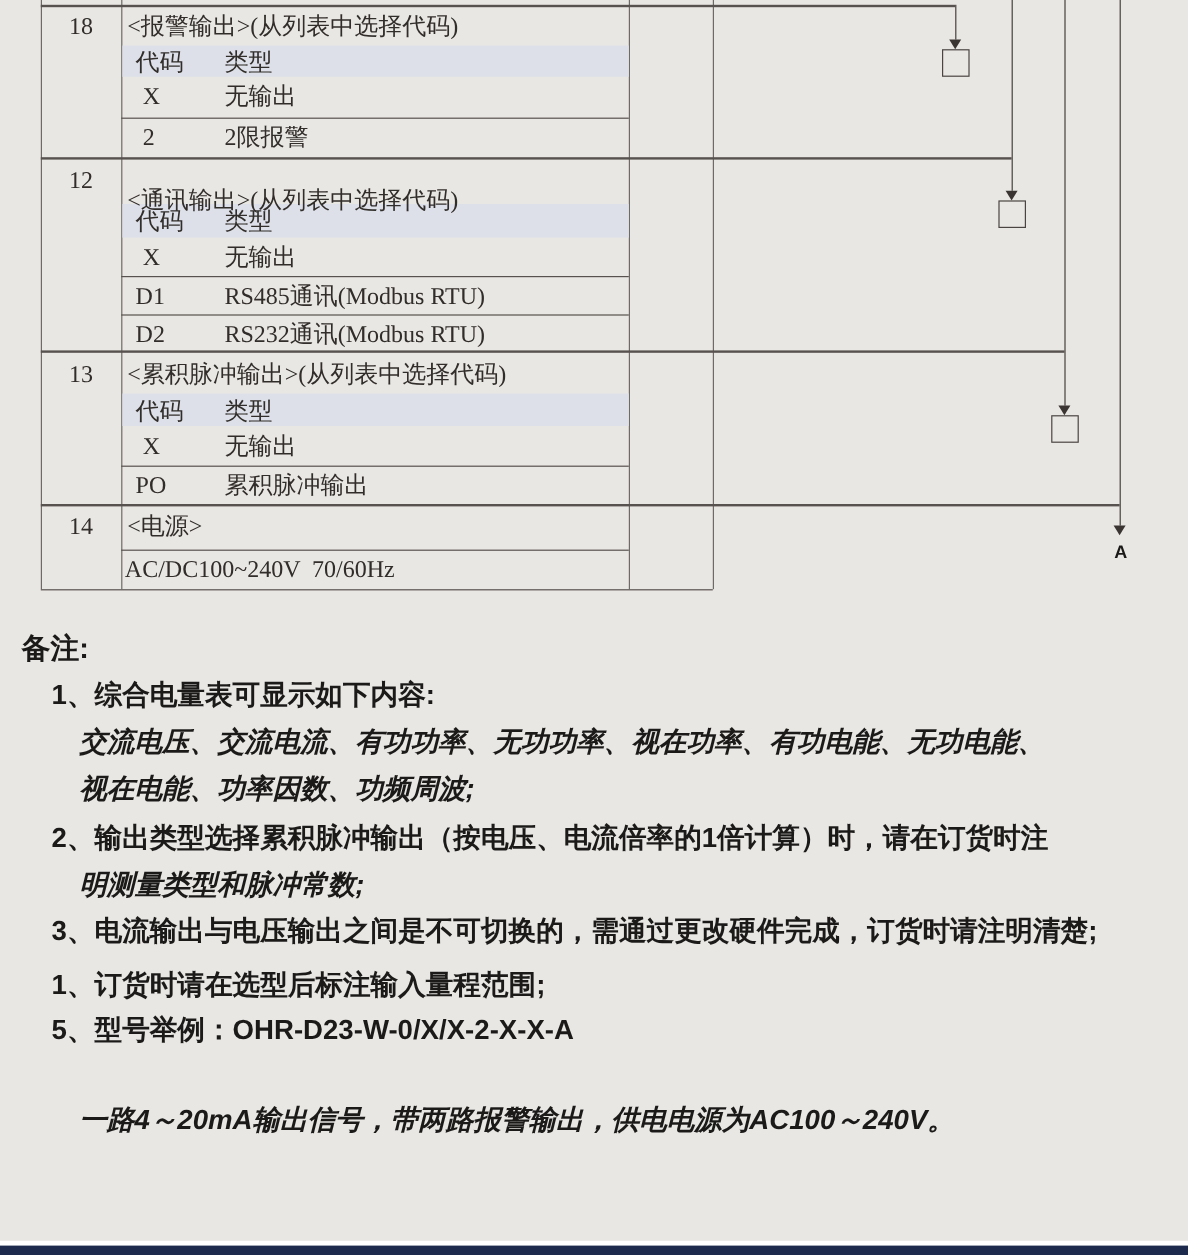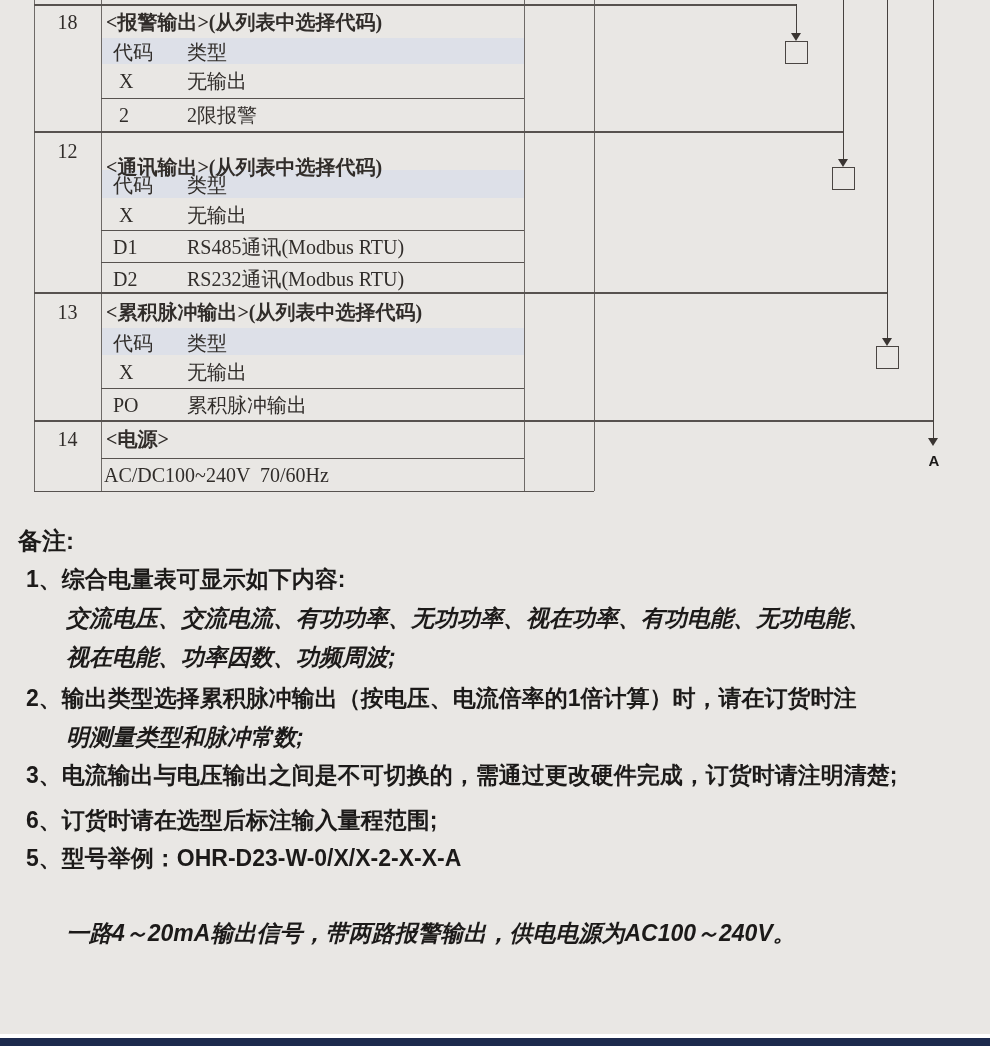--- a/index.html
+++ b/index.html
@@ -16,29 +16,29 @@
   .band{position:absolute;left:102px;width:422px;background:#dde0e8;}
   .leader{position:absolute;width:1px;background:#46413e;}
   .arrow{position:absolute;width:0;height:0;border-left:5px solid transparent;
          border-right:5px solid transparent;border-top:8px solid #3a3532;}
   .sqbox{position:absolute;width:21px;height:21px;border:1px solid #4a4542;background:transparent;}
 
   
   .st{position:absolute;font-family:"Liberation Serif","DejaVu Serif",serif;
       font-size:20px;line-height:24px;color:#312d2a;white-space:pre;}
   .rowno{left:34px;width:67px;text-align:center;}
-  .title{left:106px;font-weight:bold;}
+  .title{left:106px;}
   .code{left:113px;}
   .code1{left:119px;}
   .typ{left:187px;}
 
   
   .note{position:absolute;font-size:23px;line-height:28px;color:#1c1a19;font-weight:600;white-space:pre;}
   .nh{left:18px;font-size:24px;}
-  .ni{left:26px;}
+  .ni{left:43px;}
   .nc{left:66px;font-style:italic;}
 
   .alabel{position:absolute;left:925px;top:452px;width:18px;text-align:center;
           font-size:15px;color:#1b1918;font-weight:600;}
 </style>
 </head>
 <body>
 
 <div class="page">
   <div class="paper"></div>
@@ -113,18 +113,18 @@
   <div class="st title" style="top:427px">&lt;电源&gt;</div>
   <div class="st" style="left:104px;top:463px">AC/DC100~240V  70/60Hz</div>
 
   <div class="note nh" style="top:527px">备注:</div>
   <div class="note ni" style="top:565px">1、综合电量表可显示如下内容:</div>
   <div class="note nc" style="top:604px">交流电压、交流电流、有功功率、无功功率、视在功率、有功电能、无功电能、</div>
   <div class="note nc" style="top:643px">视在电能、功率因数、功频周波;</div>
   <div class="note ni" style="top:684px">2、输出类型选择累积脉冲输出（按电压、电流倍率的1倍计算）时，请在订货时注</div>
   <div class="note nc" style="top:723px">明测量类型和脉冲常数;</div>
   <div class="note ni" style="top:761px">3、电流输出与电压输出之间是不可切换的，需通过更改硬件完成，订货时请注明清楚;</div>
-  <div class="note ni" style="top:806px">6、订货时请在选型后标注输入量程范围;</div>
+  <div class="note ni" style="top:806px">1、订货时请在选型后标注输入量程范围;</div>
   <div class="note ni" style="top:844px">5、型号举例：OHR-D23-W-0/X/X-2-X-X-A</div>
   <div class="note nc" style="top:919px">一路4～20mA输出信号，带两路报警输出，供电电源为AC100～240V。</div>
 
   <div class="bottom-bar"></div>
 </div>
 
 </body></html>

